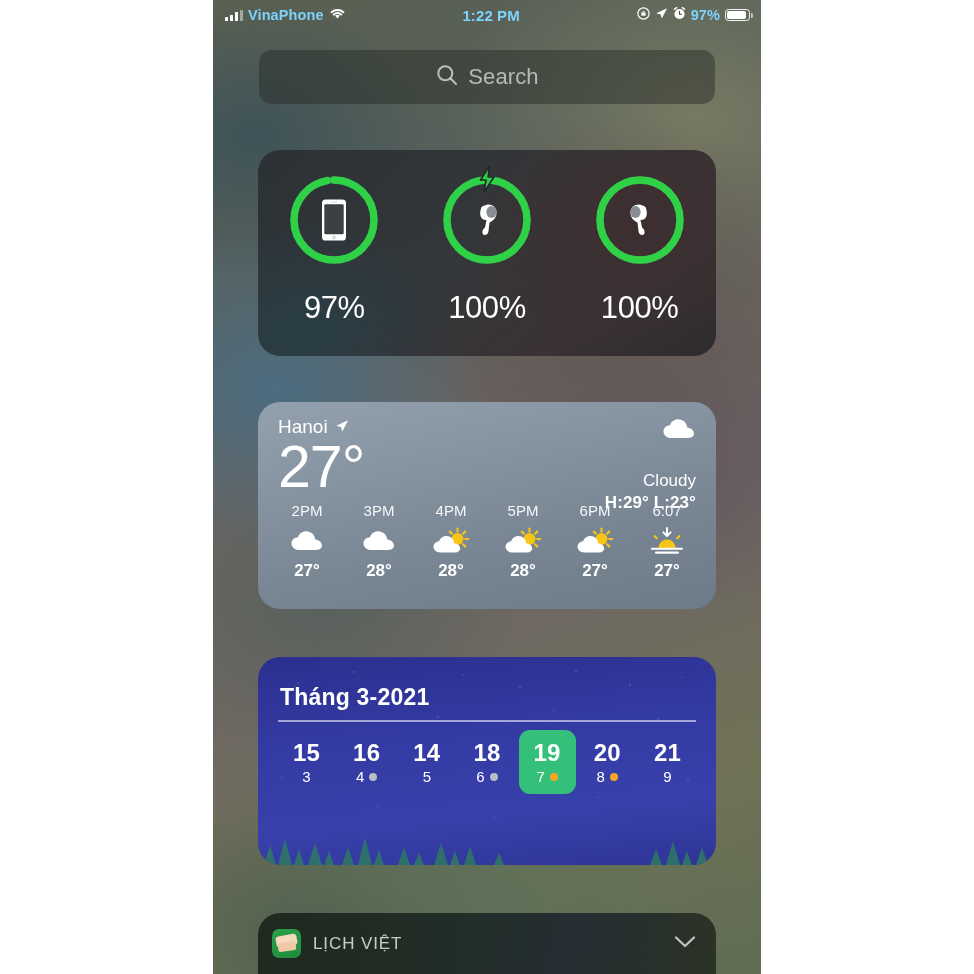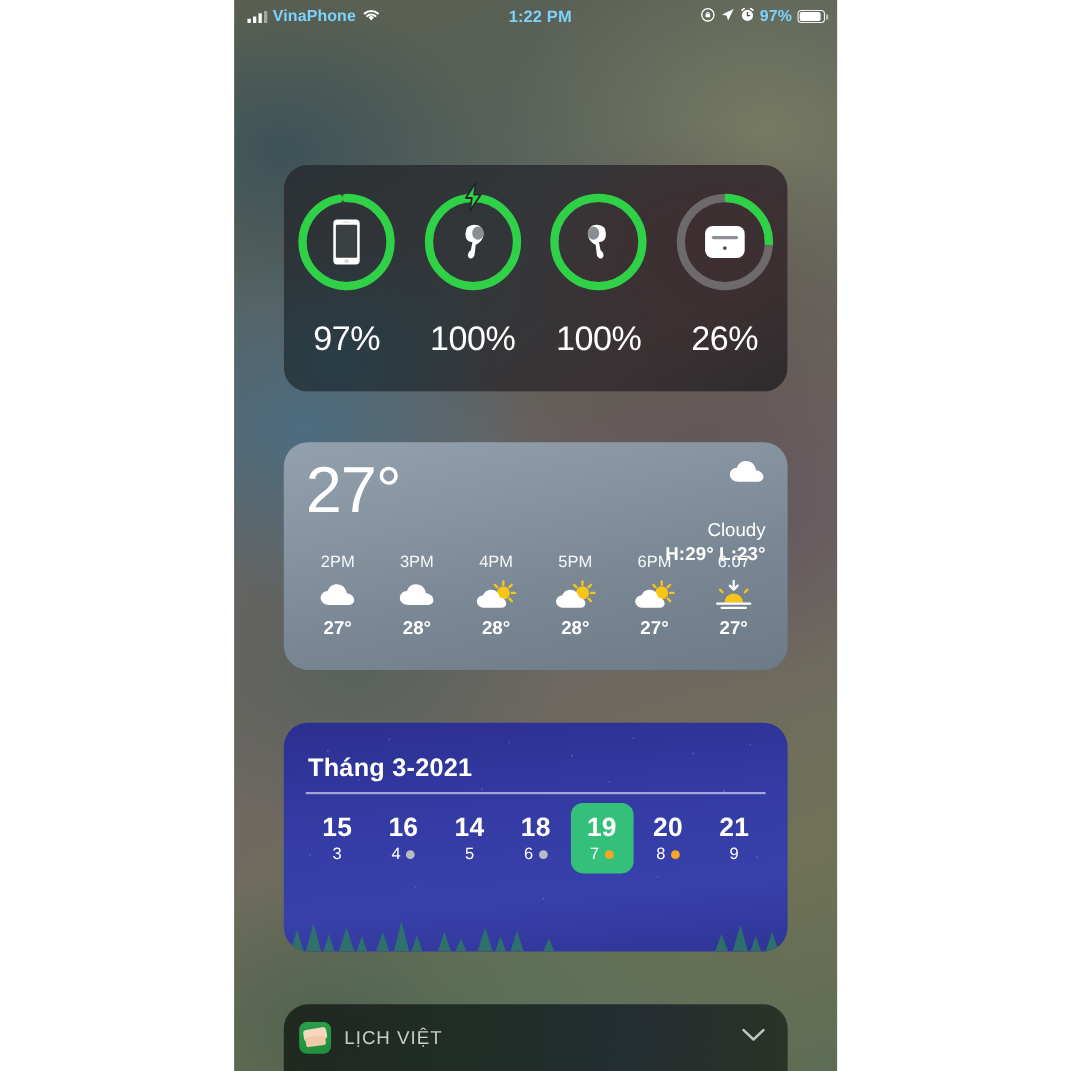--- a/index.html
+++ b/index.html
@@ -295,20 +295,29 @@
             <path d="M1.6 2.2 L3.6 0.6 M11.4 2.2 L9.4 0.6" stroke="#fff" stroke-width="1.5" stroke-linecap="round"></path>
           </svg>
         </span>
         <span class="battery-pct">97%</span>
         <span class="battery-shell">
           <span class="battery-fill"></span>
         </span>
       </div>
     </div>
 
+    <div class="search">
+      <span>
+        <svg width="24" height="24" viewBox="0 0 24 24">
+          <circle cx="10.3" cy="10.3" r="7" stroke="rgba(225,228,222,0.75)" stroke-width="2.1" fill="none"></circle>
+          <path d="M15.6 15.6 L21 21" stroke="rgba(225,228,222,0.75)" stroke-width="2.1" stroke-linecap="round"></path>
+        </svg>
+      </span>
+      <span class="search-text">Search</span>
+    </div>
 
     <div class="widget" id="battery-widget">
       <div class="batt-row">
 
         <div class="batt-item">
           <div class="ring-wrap">
             <svg width="96" height="96" viewBox="0 0 96 96">
               <circle cx="48" cy="48" r="40" stroke="#4a4f52" stroke-width="7.5" fill="none"></circle>
               <circle cx="48" cy="48" r="40" stroke="#2fd147" stroke-width="7.5" fill="none" stroke-linecap="round" stroke-dasharray="243.8 251.3" transform="rotate(-90 48 48)"></circle>
             </svg>
@@ -356,42 +365,34 @@
                 <g transform="translate(36,0) scale(-1,1)">
                   <path d="M12.5 6 C19 1 27 3.5 27.5 11 C28 17 23 20.5 20.5 21.5 L19.5 30 C19.3 34 15 35.5 13.6 32.5 C12.8 30.5 14 28 16 26.5 L17.5 19 C13 19.5 9 15 12.5 6 Z" fill="#ffffff"></path>
                   <ellipse cx="22.5" cy="11" rx="5.2" ry="6" fill="#8a8d92"></ellipse>
                 </g>
               </svg>
             </div>
           </div>
           <div class="batt-pct">100%</div>
         </div>
 
-        <div class="batt-item">
-          <div class="ring-wrap">
-            <svg width="96" height="96" viewBox="0 0 96 96">
-              <circle cx="48" cy="48" r="40" stroke="#6e6a6b" stroke-width="7.5" fill="none"></circle>
-              <circle cx="48" cy="48" r="40" stroke="#2fd147" stroke-width="7.5" fill="none" stroke-dasharray="65.3 251.3" transform="rotate(-90 48 48)"></circle>
-            </svg>
-            <div class="ring-icon">
-              <svg width="42" height="34" viewBox="0 0 42 34">
-                <rect x="3" y="2.5" width="36" height="29" rx="7" fill="#ffffff"></rect>
-                <rect x="9" y="11.5" width="24" height="3" rx="1.5" fill="#8d9196"></rect>
-                <circle cx="21" cy="22.5" r="1.7" fill="#4a4d50"></circle>
-              </svg>
-            </div>
-          </div>
-          <div class="batt-pct">26%</div>
-        </div>
 
       </div>
     </div>
 
     <div class="widget" id="weather-widget">
       <div class="w-top">
+        <div class="w-city">
+          <span>Hanoi</span>
+          <span>
+            <svg width="14" height="14" viewBox="0 0 14 14">
+              <path d="M13 1.2 L1.4 6.7 L6 8 L7.4 12.6 Z" fill="#ffffff"></path>
+            </svg>
+          </span>
+        </div>
         <div class="w-temp">27°</div>
         <div class="w-right">
           <span>
             <svg width="34" height="22" viewBox="0 0 34 22">
               <path d="M9.5 20 C4.5 20 1.5 16.8 1.5 13.4 C1.5 10 4.4 7.2 8 7.2 C9 3.6 12.3 1.2 16.2 1.2 C21 1.2 24.8 4.8 25.2 9.4 C29 9.7 32 12.5 32 15.6 C32 18.3 29.6 20 26.5 20 Z" fill="#ffffff"></path>
             </svg>
           </span>
           <div class="w-cond">Cloudy</div>
           <div class="w-hl">H:29° L:23°</div>
         </div>

